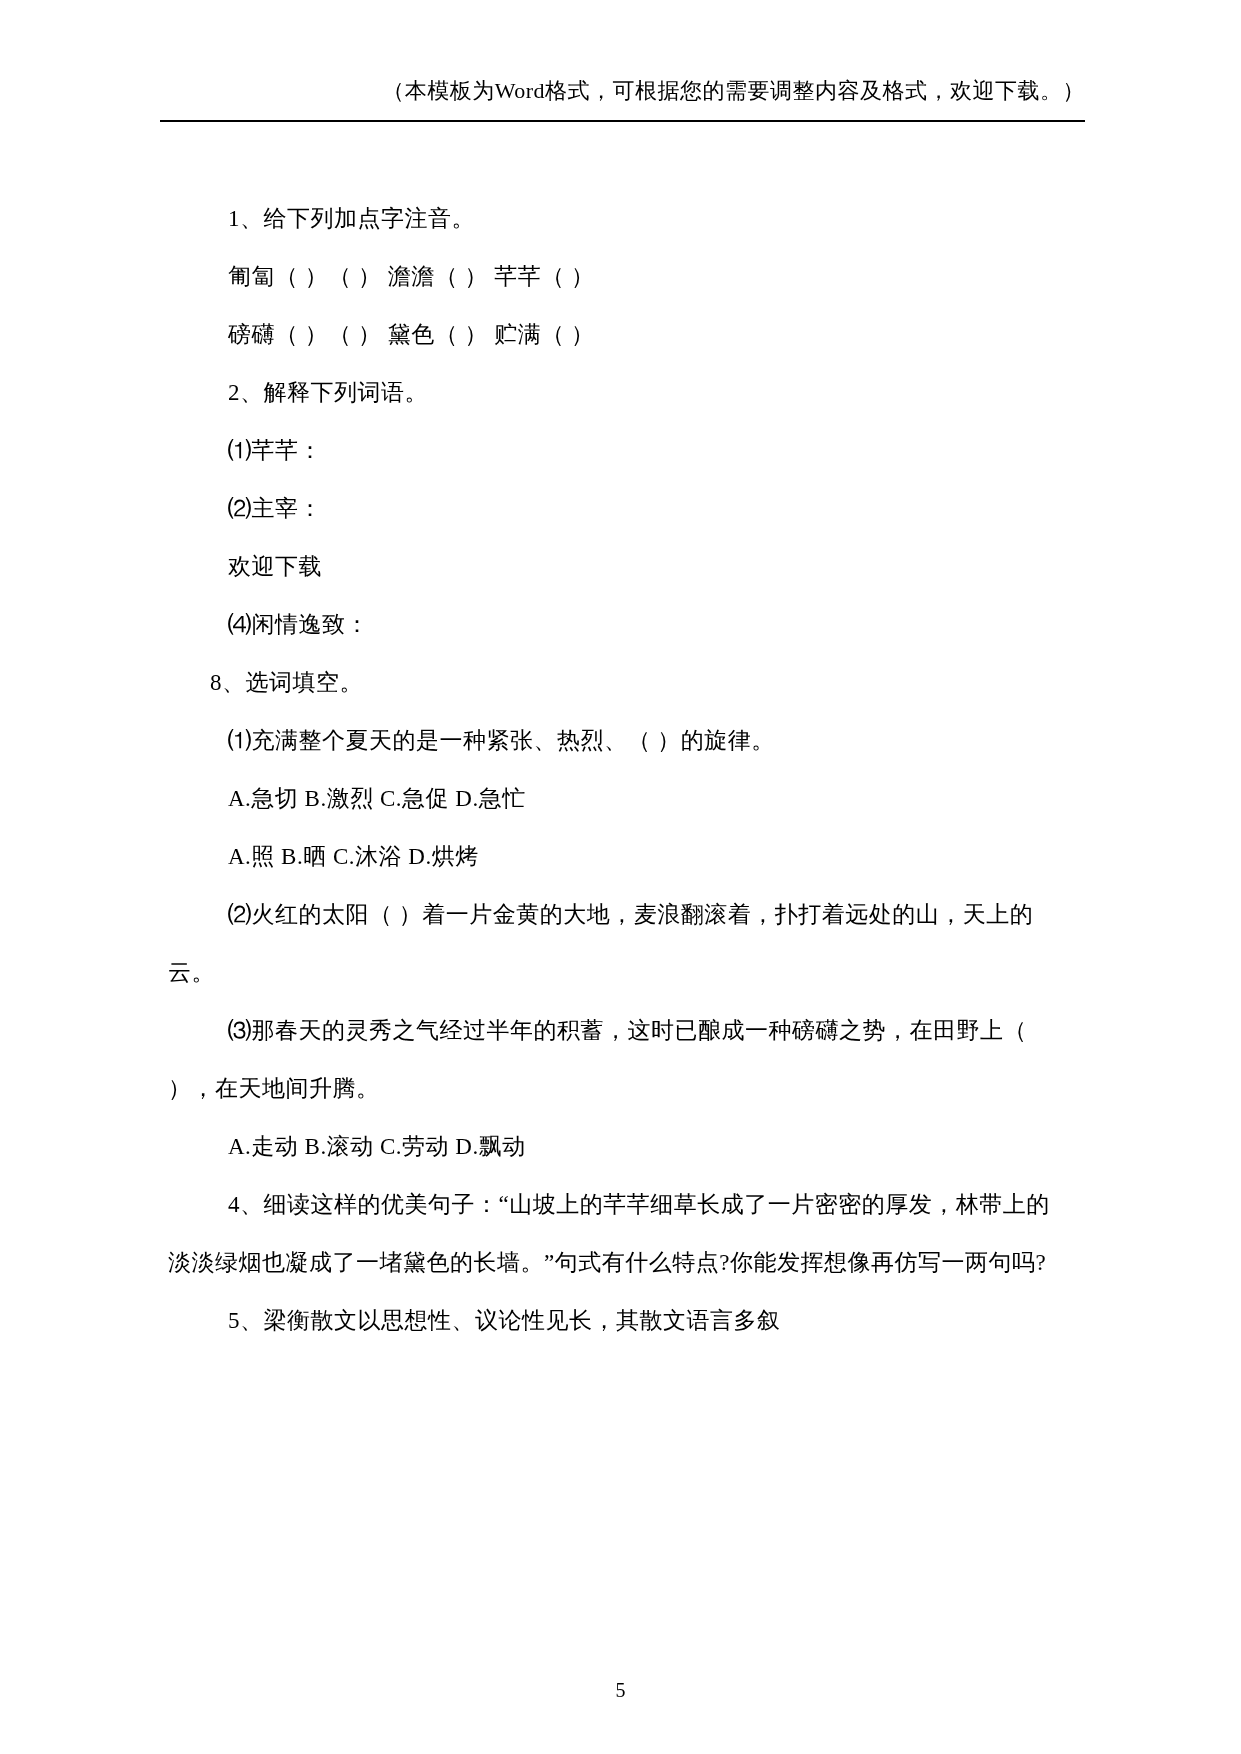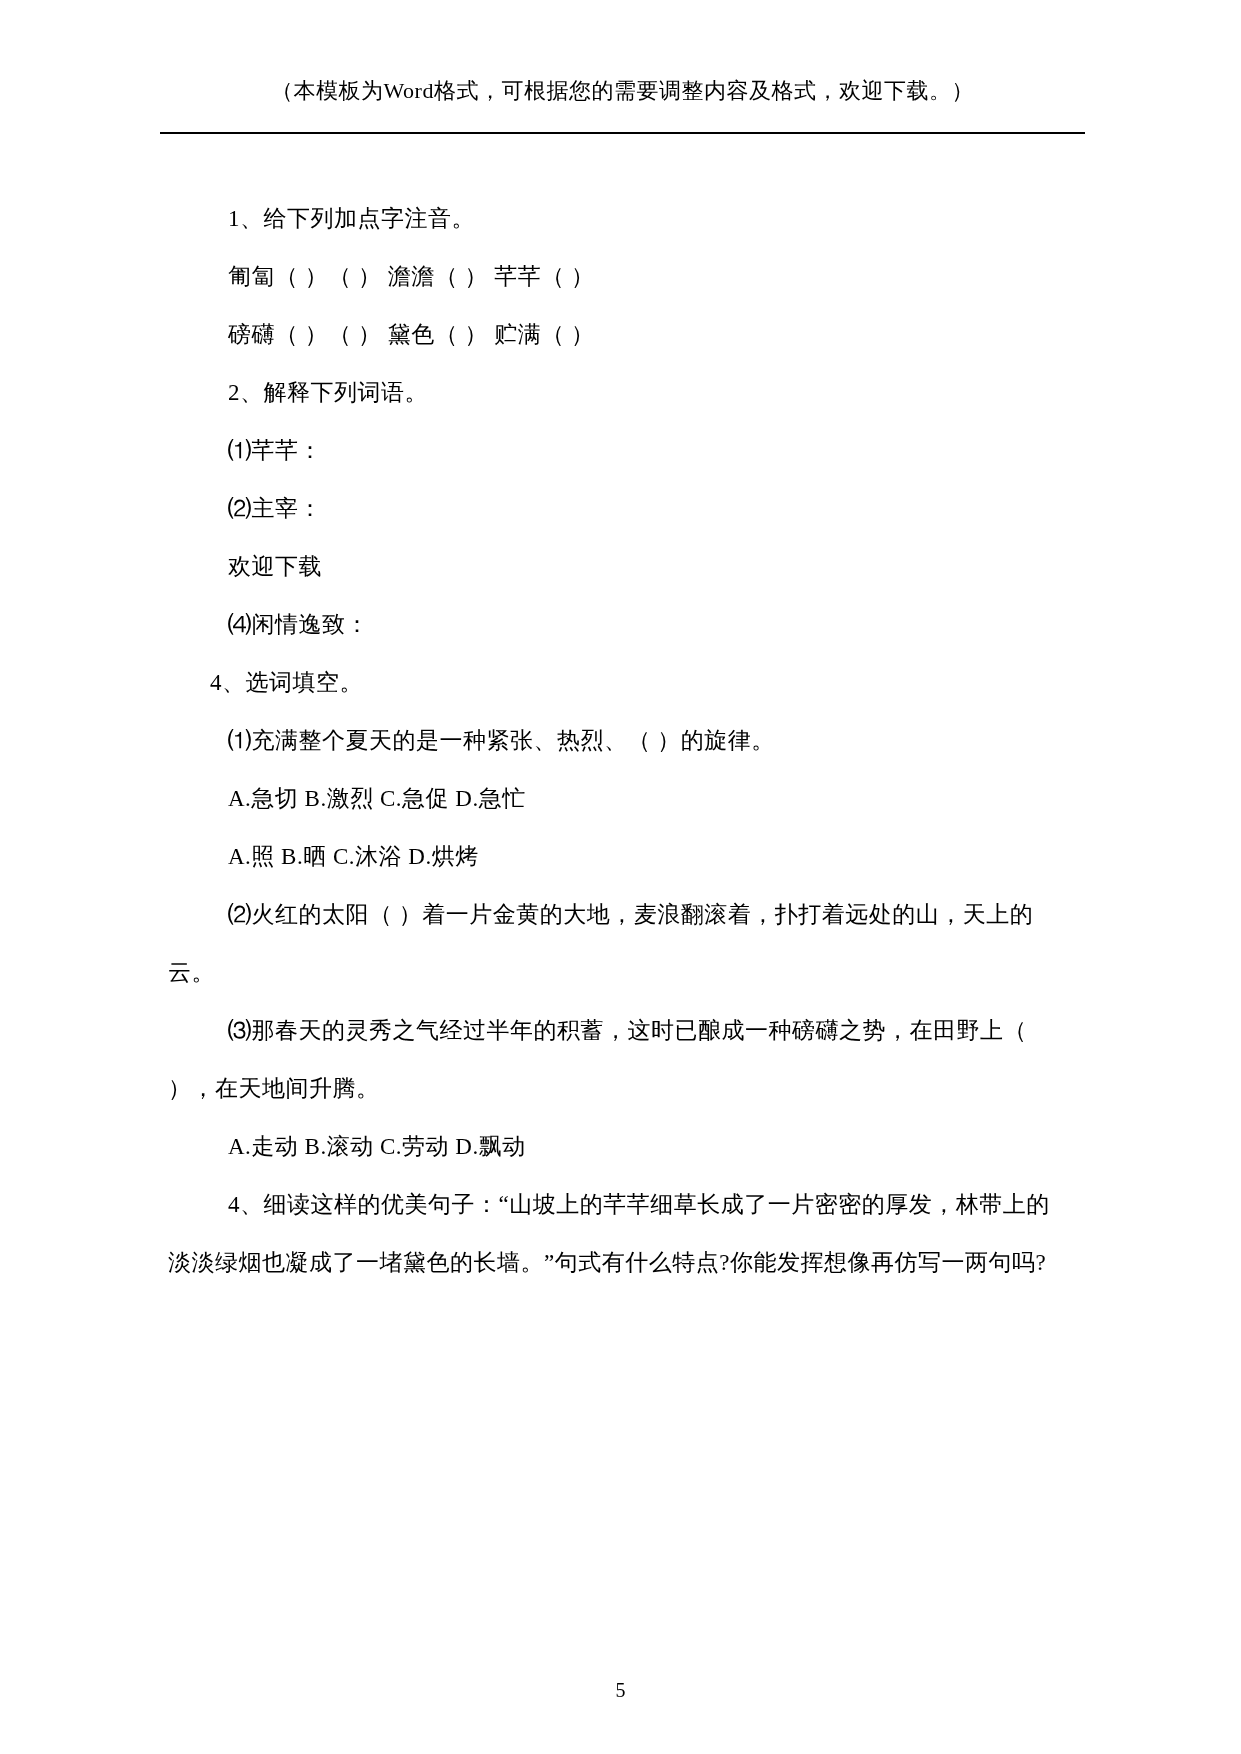--- a/index.html
+++ b/index.html
@@ -17,25 +17,25 @@
     position: relative;
     background: #ffffff;
     box-sizing: border-box;
     overflow: hidden;
   }
   .header {
     position: absolute;
     top: 76px;
     left: 160px;
     width: 925px;
-    text-align: center;
+    text-align: right;
     font-size: 22px;
     letter-spacing: 0.5px;
     color: #000;
-    padding-bottom: 26px;
+    padding-bottom: 14px;
     border-bottom: 2px solid #000000;
   }
   .content {
     position: absolute;
     top: 190px;
     left: 168px;
     width: 905px;
   }
   .noindent {
     text-indent: 0;
@@ -66,25 +66,26 @@
 
   <div class="content">
     <div class="block">1、给下列加点字注音。</div>
     <div class="block">匍匐（ ）（ ） 澹澹（ ） 芊芊（ ）</div>
     <div class="block">磅礴（ ）（ ） 黛色（ ） 贮满（ ）</div>
     <div class="block">2、解释下列词语。</div>
     <div class="block">⑴芊芊：</div>
     <div class="block">⑵主宰：</div>
     <div class="block">欢迎下载</div>
     <div class="block">⑷闲情逸致：</div>
-    <div class="block noindent" style="margin-left:-18px;">4、选词填空。</div>
+    <div class="block noindent" style="margin-left:-18px;">8、选词填空。</div>
     <div class="block">⑴充满整个夏天的是一种紧张、热烈、（ ）的旋律。</div>
     <div class="block">A.急切 B.激烈 C.急促 D.急忙</div>
     <div class="block">A.照 B.晒 C.沐浴 D.烘烤</div>
     <div class="block">⑵火红的太阳（ ）着一片金黄的大地，麦浪翻滚着，扑打着远处的山，天上的云。</div>
     <div class="block">⑶那春天的灵秀之气经过半年的积蓄，这时已酿成一种磅礴之势，在田野上（ ），在天地间升腾。</div>
     <div class="block">A.走动 B.滚动 C.劳动 D.飘动</div>
     <div class="block">4、细读这样的优美句子：“山坡上的芊芊细草长成了一片密密的厚发，林带上的淡淡绿烟也凝成了一堵黛色的长墙。”句式有什么特点?你能发挥想像再仿写一两句吗?</div>
+    <div class="block">5、梁衡散文以思想性、议论性见长，其散文语言多叙</div>
   </div>
 
   <div class="footer">5</div>
 
 </div>
 
 </body></html>

